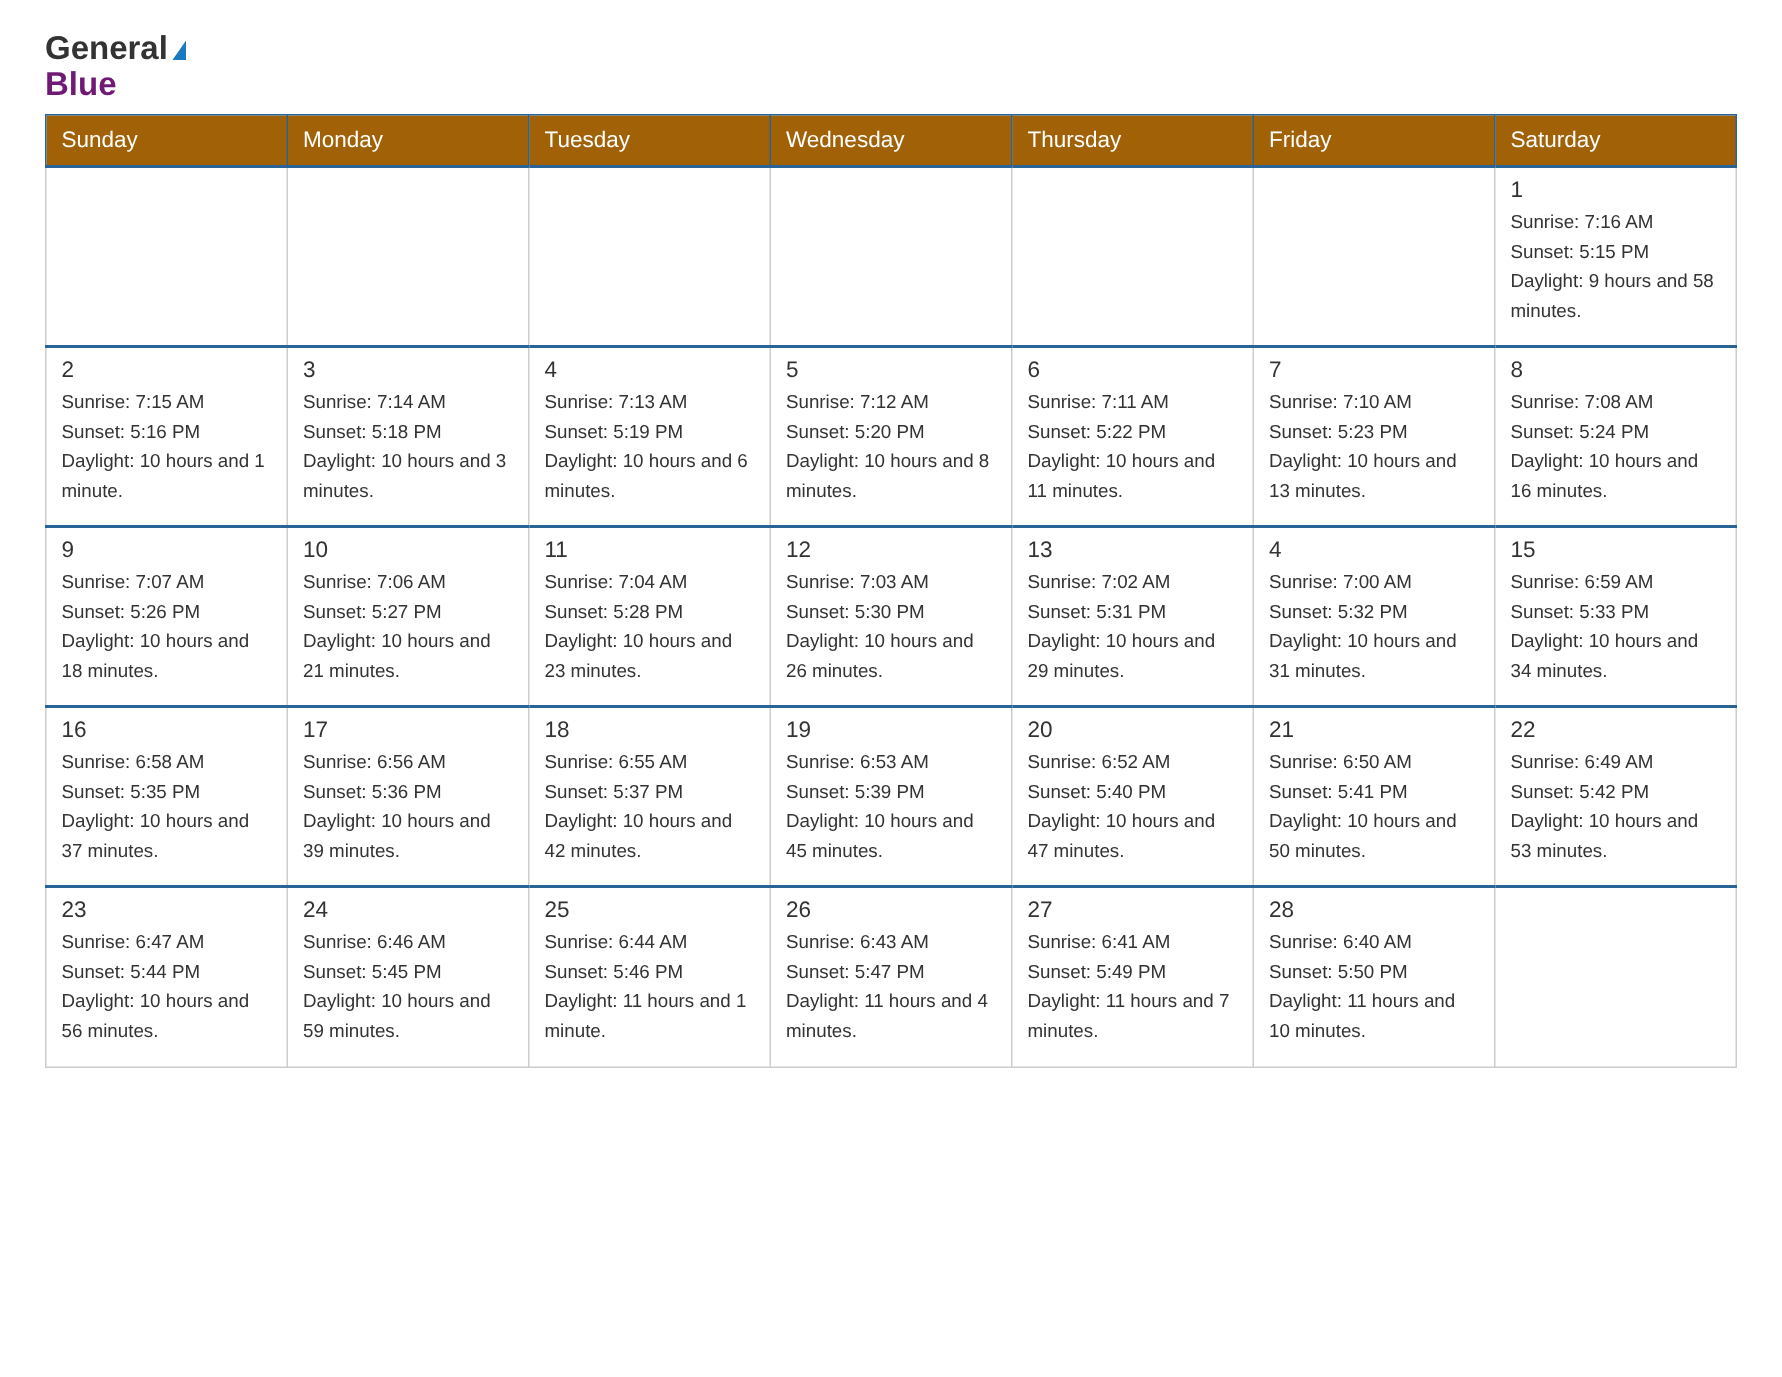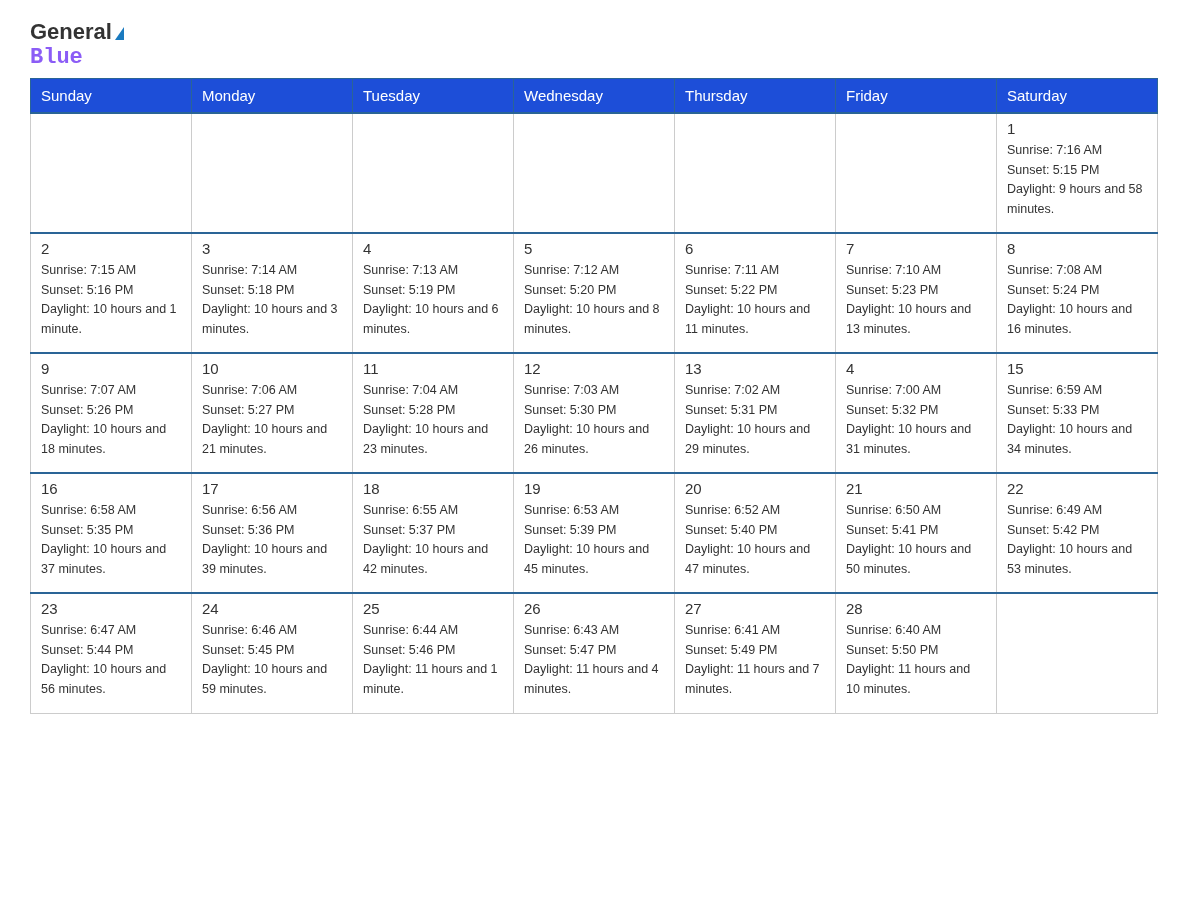--- a/index.html
+++ b/index.html
@@ -36,21 +36,21 @@
       font-size: 18px;
       color: #444;
       margin-top: 2px;
     }
     .calendar {
       width: 100%;
       border-collapse: collapse;
       margin-top: 8px;
     }
     .calendar th {
-      background-color: #1d4ed8;
+      background-color: #a16207;
       color: #fff;
       text-align: left;
       padding: 8px 10px;
       font-size: 15px;
       font-weight: normal;
       border: 1px solid #2a6496;
     }
     .calendar td {
       border: 1px solid #ccc;
       vertical-align: top;
@@ -84,21 +84,21 @@
   </style>
 </head>
 <body>
 
 <div class="header">
   <div class="logo">
     <div>
       <span>General</span><span style="display:inline-block;width:0;height:0;border-left:9px solid transparent;border-right:0px solid transparent;border-bottom:13px solid #1a7abf;margin-left:3px;vertical-align:middle;"></span>
     </div>
     <div>
-      <span style="color:#8b5cf6;font-size:22px;font-weight:bold;font-family:Liberation Mono, monospace;">Blue</span>
+      <span style="color:#701a75;font-size:22px;font-weight:bold;">Blue</span>
     </div>
   </div>
   <div class="title-area">
   </div>
 </div>
 
 <table class="calendar">
   <thead>
     <tr>
     <th>Sunday</th>

